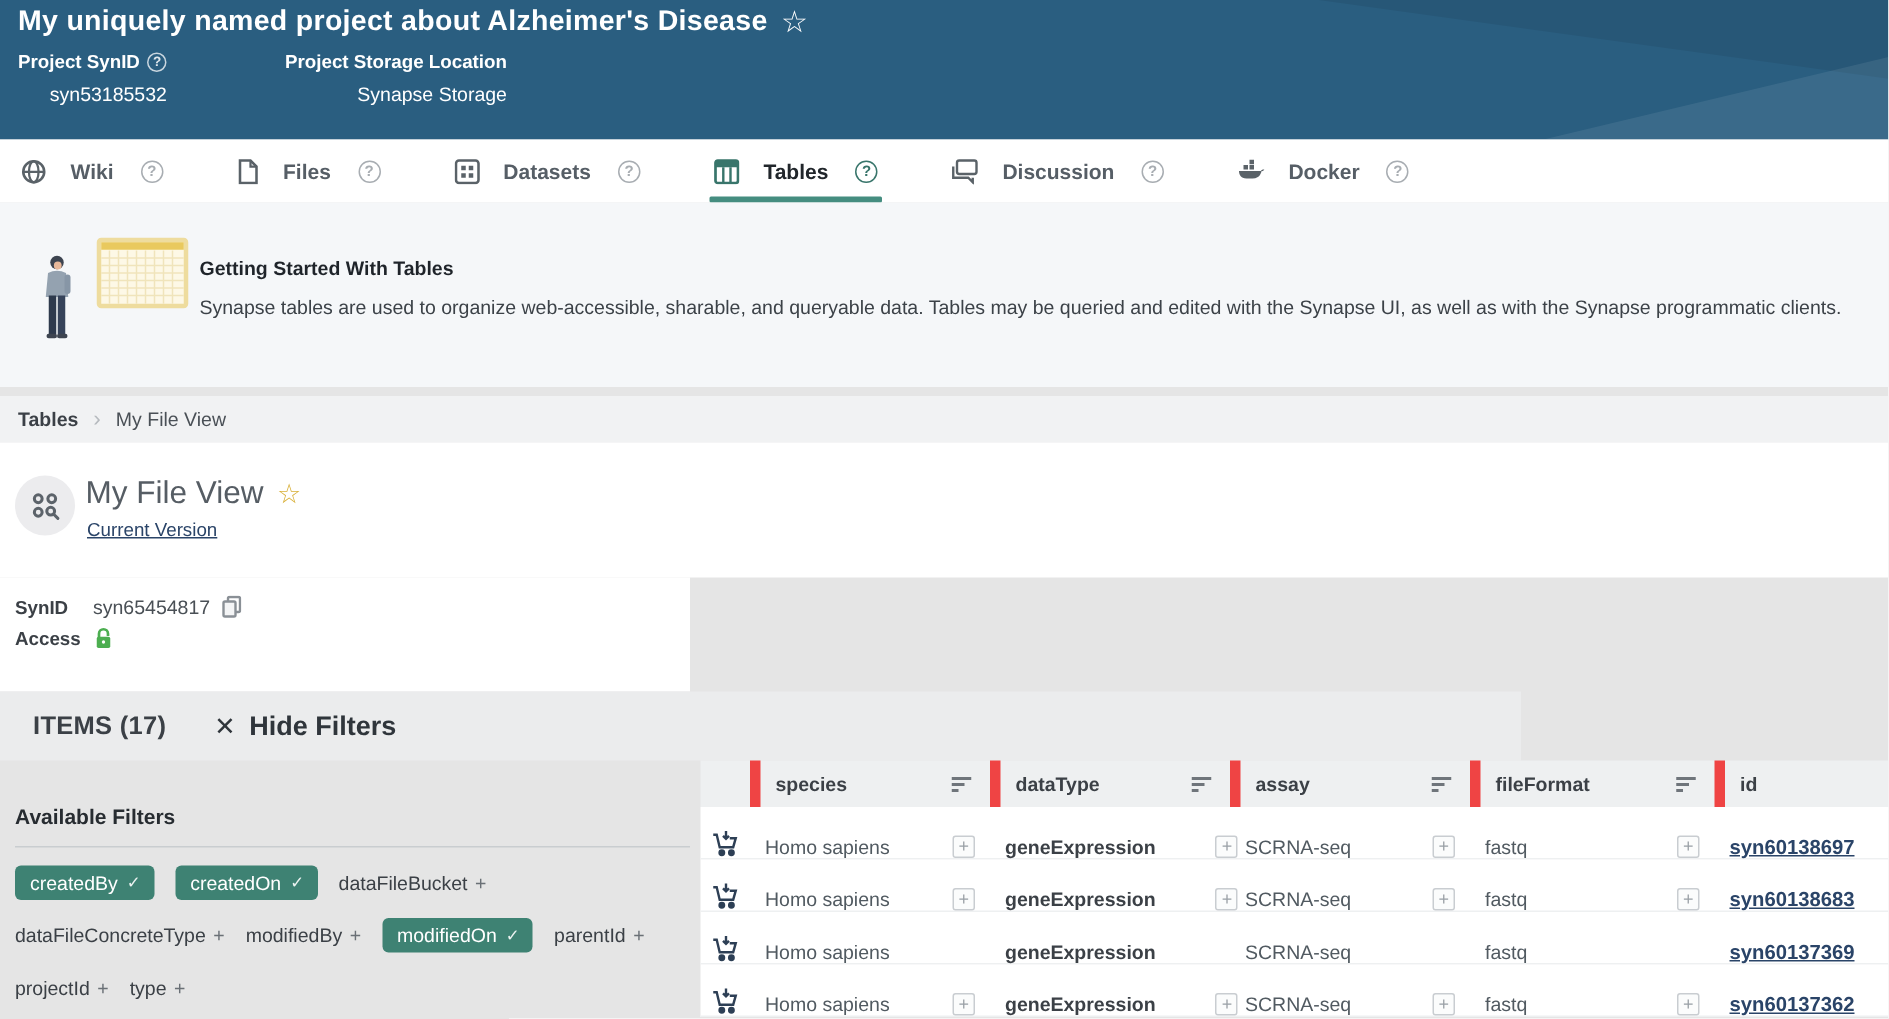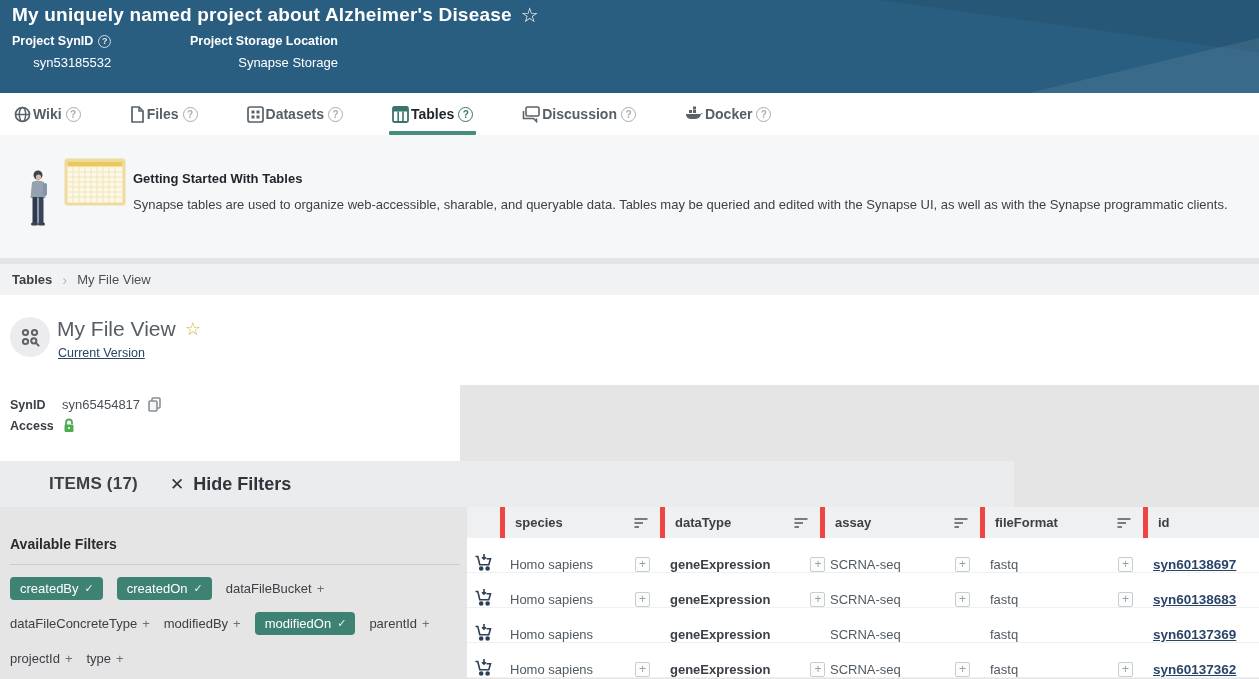--- a/index.html
+++ b/index.html
@@ -15,21 +15,21 @@
   .proj-title { font-size:19px; font-weight:700; letter-spacing:0.2px; }
   .title-star { font-size:20px; color:#fff; background:none; border:none; cursor:pointer; line-height:1; }
   .proj-info-block { position:absolute; top:34px;text-align:right; }
   .pi-1 { left:12px; } .pi-2 { left:190px; }
   .pi-label { font-size:12.5px; font-weight:700; display:flex; align-items:center; gap:5px; }
   .pi-help { width:13px; height:13px; border:1px solid rgba(255,255,255,0.75); border-radius:50%; font-size:9px; display:inline-flex; align-items:center; justify-content:center; color:rgba(255,255,255,0.85); cursor:pointer; }
   .pi-value { font-size:13px; margin-top:7px; font-weight:400; }
 
   
   .tab-bar { position:absolute; left:0; top:93px; width:1259px; height:42px; background:#fff; display:flex; align-items:center; padding-left:14px; gap:49px; }
-  .tab { position:relative; height:42px; display:flex; align-items:center; gap:2px; cursor:pointer; }
+  .tab { position:relative; height:42px; display:flex; align-items:center; gap:16px; cursor:pointer; }
   .tab-label { font-size:14px; font-weight:700; color:#565e66; }
   .tab-icon { display:flex; align-items:center; }
   .tab-help { width:15px; height:15px; border:1.5px solid #a8adb2; border-radius:50%; font-size:10px; font-weight:700; color:#a8adb2; display:flex; align-items:center; justify-content:center; margin-left:2px; }
   .tab.active .tab-label { color:#21262b; }
   .tab.active .tab-help { border-color:#38756b; color:#38756b; }
   .tab.active::after { content:""; position:absolute; left:-3px; right:-3px; bottom:0; height:4px; background:#458d80; border-radius:1px; }
 
   
   .getting-started { position:absolute; left:0; top:135px; width:1259px; height:123px; background:#f5f7f9; }
   .gs-illustration { position:absolute; left:14px; top:13px; }
@@ -53,39 +53,39 @@
   
   .entity-meta { position:absolute; left:0; top:385px; width:460px; height:76px; background:#fff; }
   .meta-row { position:absolute; display:flex; align-items:center; gap:6px; }
   .meta-label { font-size:12.5px; font-weight:700; color:#3b4046; width:46px; }
   .meta-value { font-size:13px; color:#4a5056; }
   .mr-synid { left:10px; top:12px; }
   .mr-access { left:10px; top:33px; }
   .copy-btn { background:none; border:none; cursor:pointer; padding:0; margin-left:2px; display:flex; }
 
   
-  .items-bar { position:absolute; left:0; top:461px; width:1014px; height:46px; background:#ebeced; display:flex; align-items:center;padding-left:27px; }
+  .items-bar { position:absolute; left:0; top:461px; width:1014px; height:46px; background:#ebeced; display:flex; align-items:center; }
   .items-count { font-size:17px; font-weight:700; color:#3b4046; margin-left:22px; letter-spacing:0.2px; }
   .hide-filters { display:flex; align-items:center; gap:9px; margin-left:32px; cursor:pointer; }
   .hf-x { font-size:17px; color:#2f353b; line-height:1; }
   .hf-label { font-size:18px; font-weight:600; color:#2f353b; }
 
   
   .filters-panel { position:absolute; left:10px; top:536px; width:450px; }
   .filters-title { font-size:14px; font-weight:700; color:#272c31; padding-bottom:12px; border-bottom:1px solid #c9cdd0; }
   .filter-row { display:flex; align-items:center; gap:14px; margin-top:11px; height:24px; }
   .chip { display:inline-flex; align-items:center; gap:6px; background:#3e8273; color:#fff; font-size:13px; padding:4px 9px 4px 10px; border-radius:4px; cursor:pointer; border:none; font-family:inherit; }
   .chip .chk { font-size:11px; color:rgba(255,255,255,0.9); }
   .filter-plain { display:inline-flex; align-items:center; gap:5px; font-size:13px; color:#3b4046; cursor:pointer; background:none; border:none; font-family:inherit; }
   .filter-plain .plus-suffix { color:#6a7076; font-size:13px; }
 
   
   .data-table { position:absolute; left:467px; top:507px; width:826px; }
   .thead { display:flex; height:31px; background:#eef0f1; }
-  .th { display:flex; align-items:center; justify-content:space-between; padding:0 12px 0 10px; border-left:5px solid #ef4444; font-size:13px; font-weight:700; color:#3b4046; cursor:pointer; }
+  .th { display:flex; align-items:center; justify-content:space-between; padding:0 12px 0 10px; border-left:7px solid #ef4444; font-size:13px; font-weight:700; color:#3b4046; cursor:pointer; }
   .th:first-child { border-left:none; }
   .col-cart { width:33px; } .col-species { width:160px; } .col-dataType { width:160px;gap:40px; }
   .col-assay { width:160px; } .col-fileFormat { width:163px; } .col-id { width:150px; }
   .tr { display:flex; height:35px; background:#fff; border-bottom:1px solid #eef0f1; }
   .td { display:flex; align-items:flex-end; justify-content:space-between; padding:0 10px; }
   .td-cart { justify-content:center; padding:0; }
   .cart-btn { background:none; border:none; cursor:pointer; padding:0; display:flex; }
   .cell-text { font-size:13px; color:#515a61; }
   .td-dataType .cell-text { font-weight:700; color:#3b4046; }
   .plus-box { width:15px; height:15px; border:1px solid #c9cdd1; border-radius:2px; background:#fbfcfc; color:#9aa0a6; font-size:12px; line-height:13px; text-align:center; cursor:pointer; flex:0 0 auto; }

